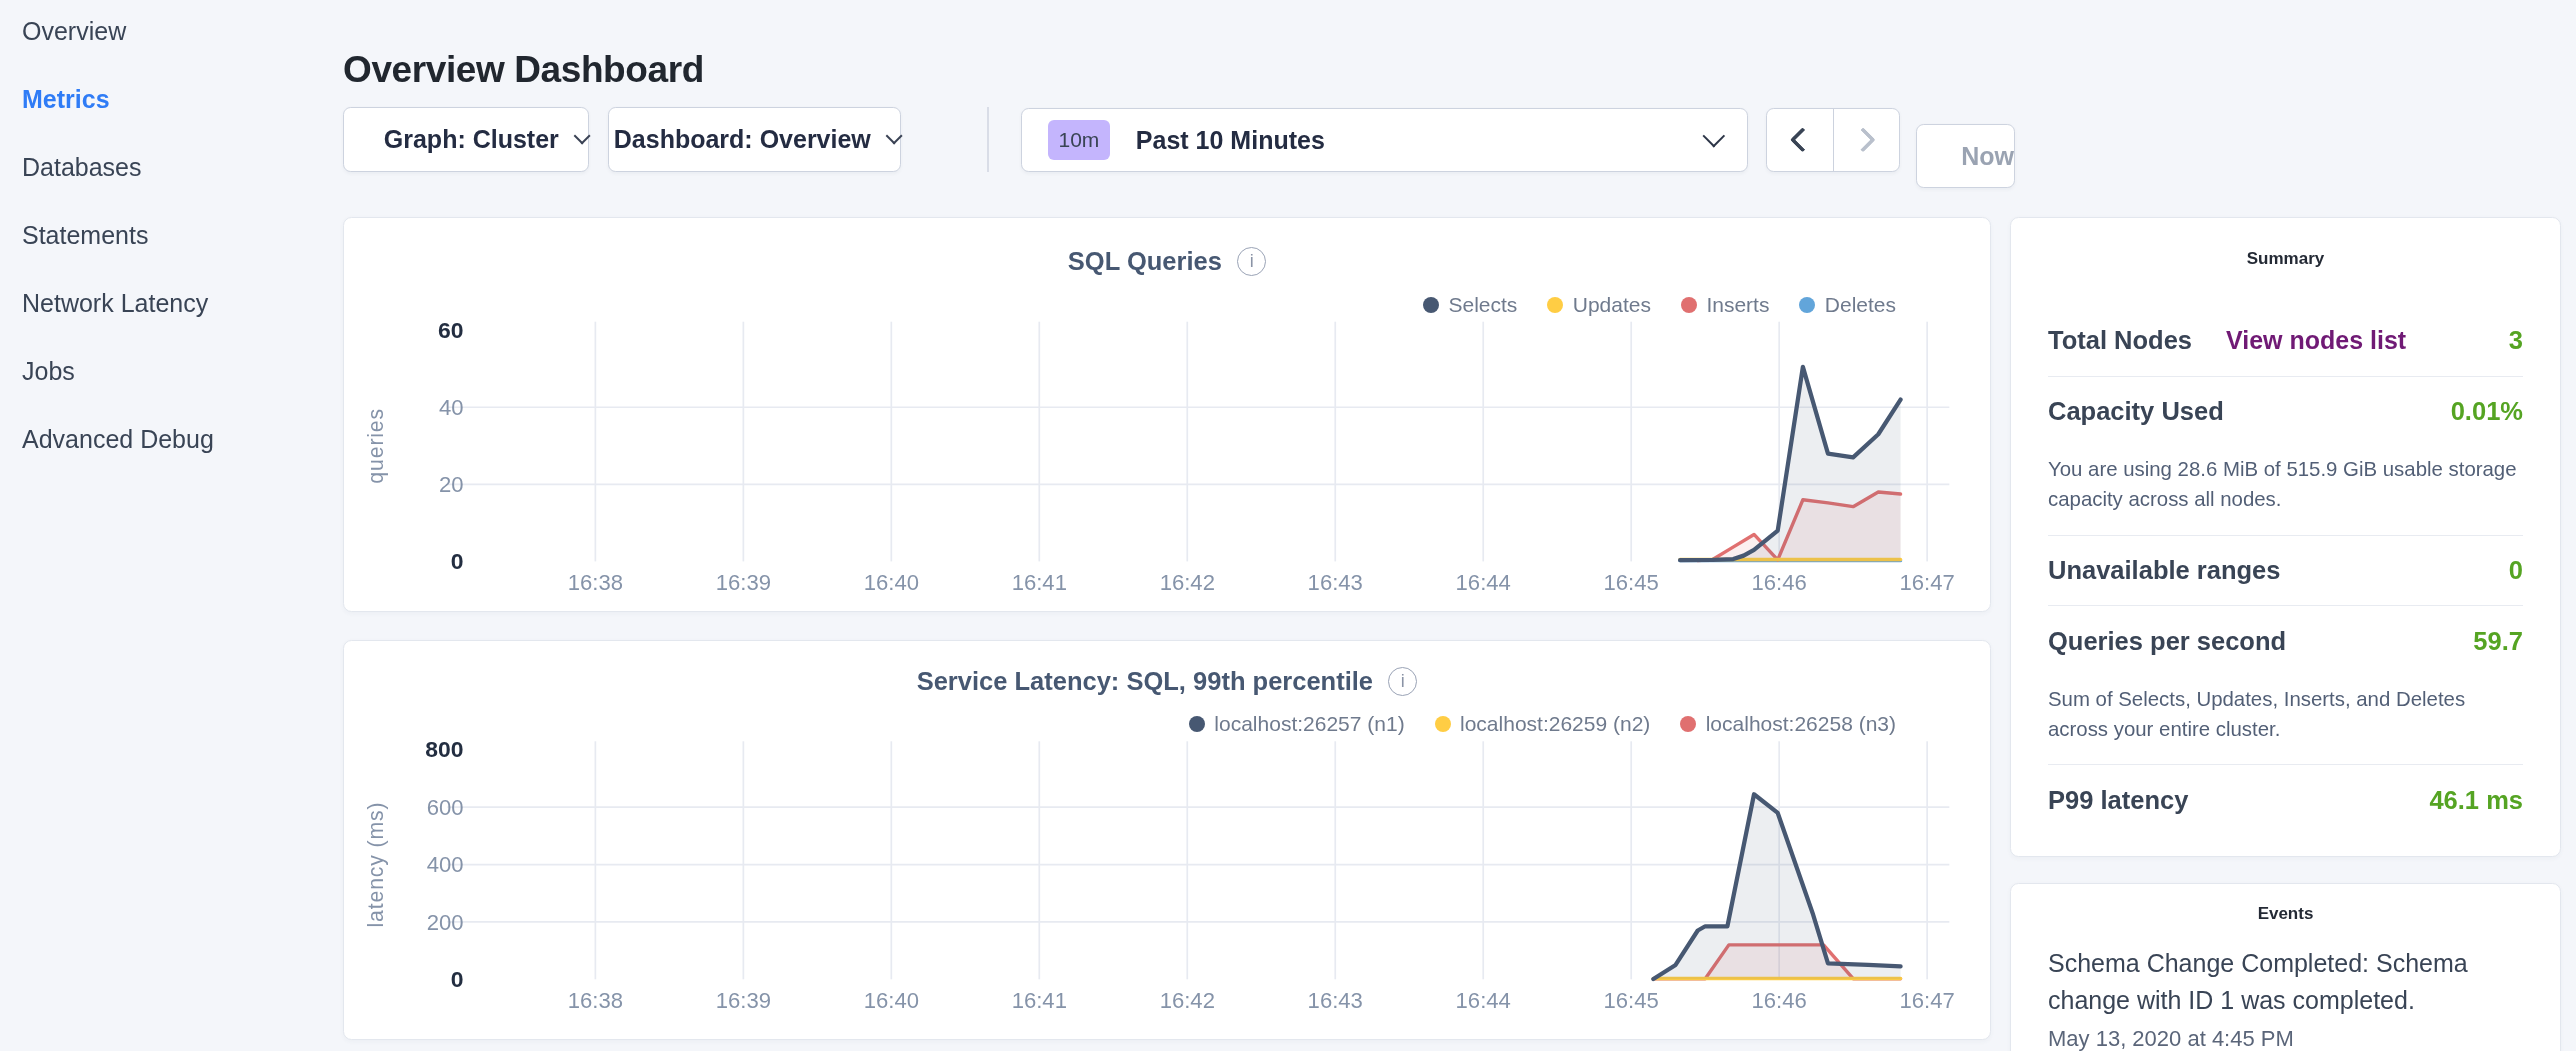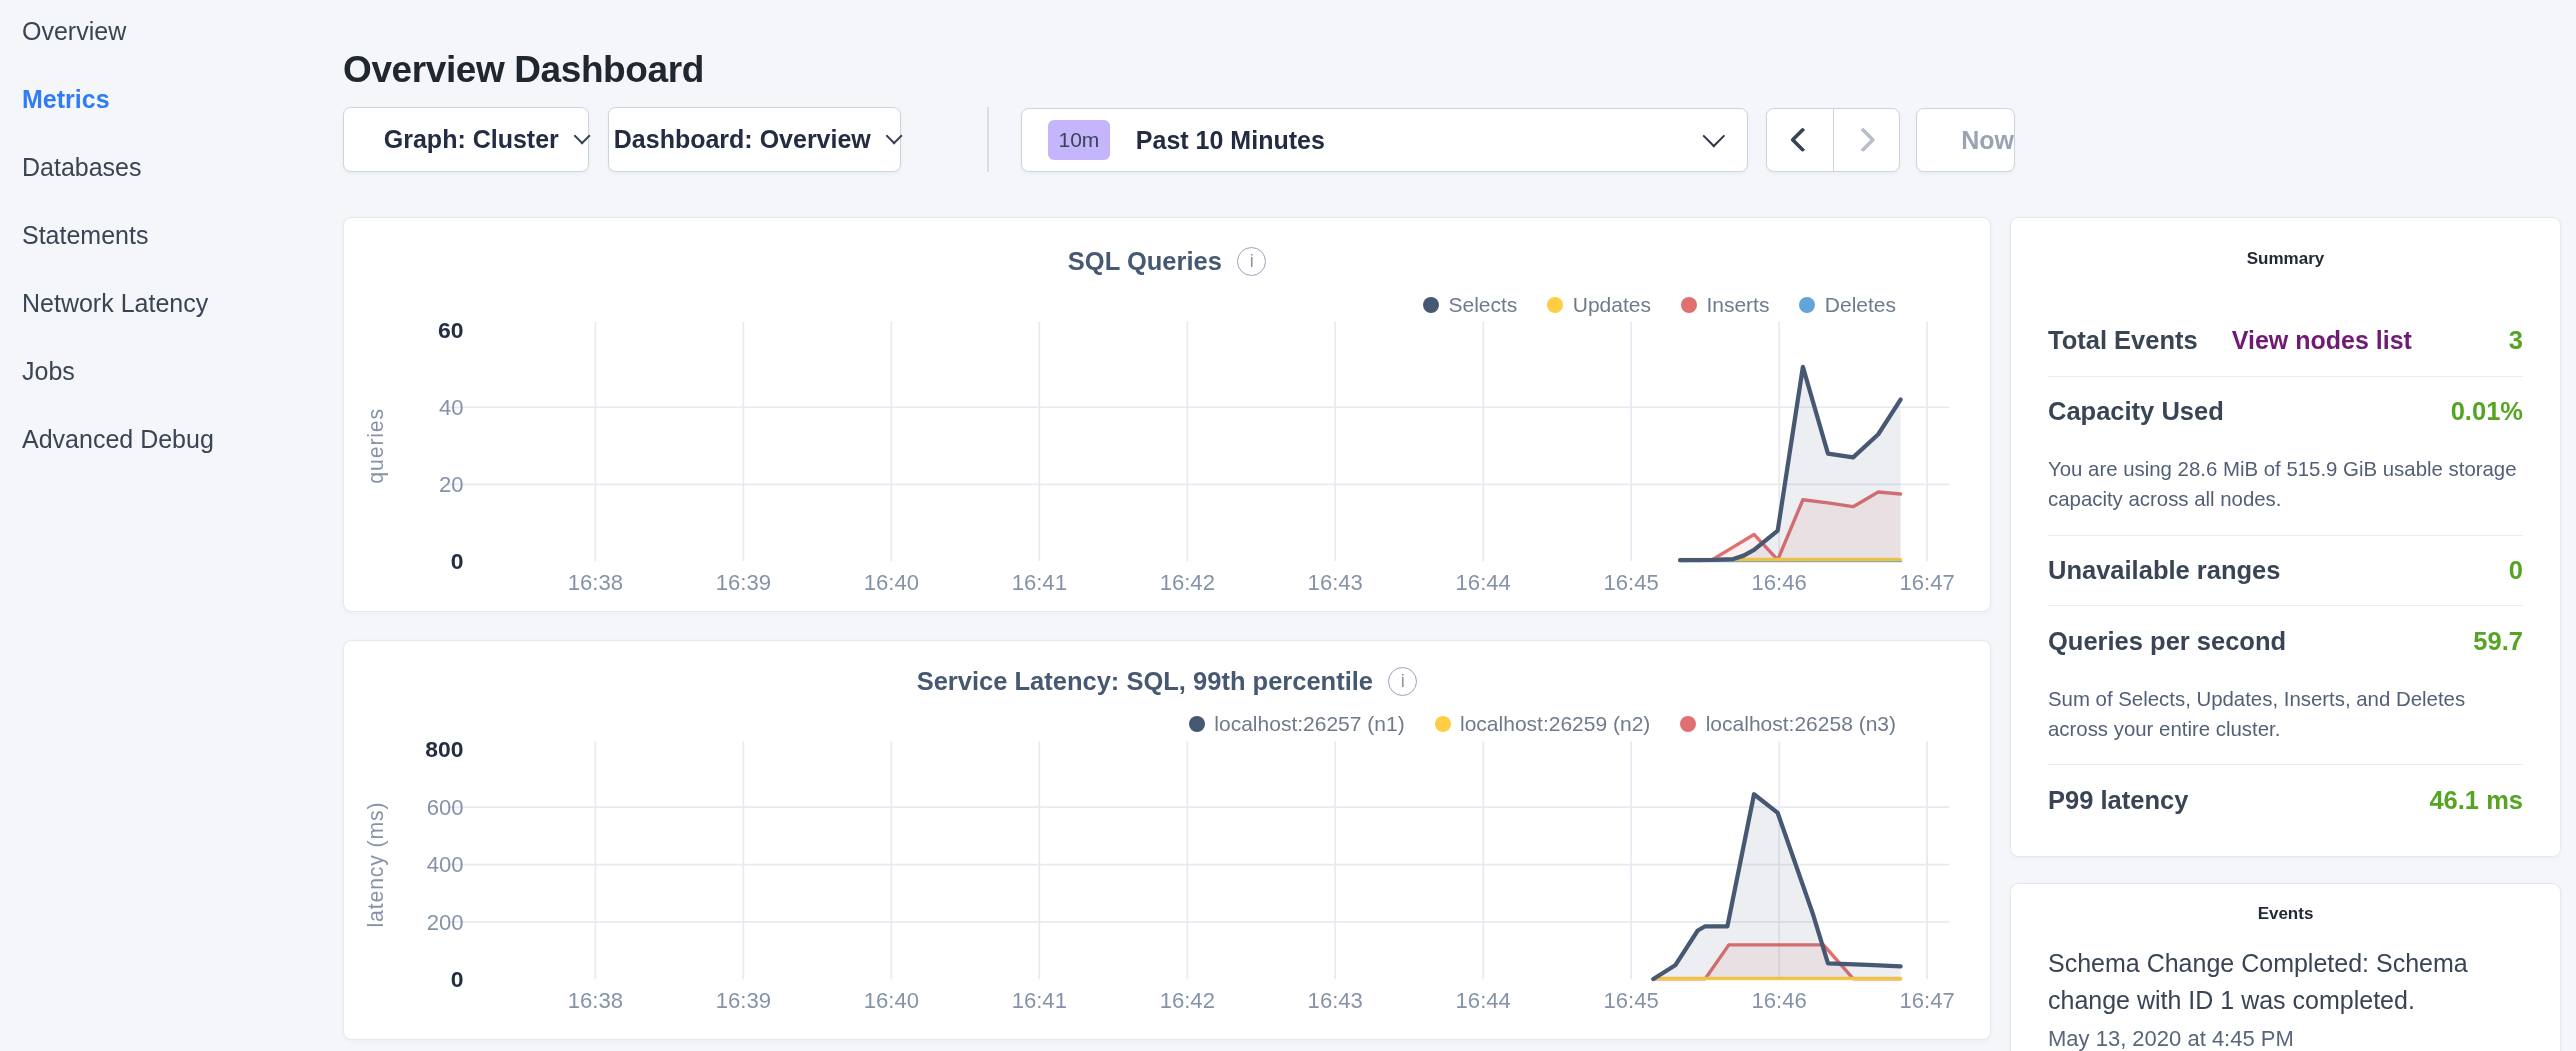--- a/index.html
+++ b/index.html
@@ -29,21 +29,21 @@
               padding:7.7px 11px;margin-right:25.5px}
   .time-label{font-size:25px;font-weight:700;color:#242c42}
   .chev-thin{width:13.6px;height:13.6px;border-right:2.6px solid #2c3547;border-bottom:2.6px solid #2c3547;
              transform:rotate(45deg);margin-left:auto;margin-top:-8.5px}
   #stepper{left:1766px;top:108px;width:134px;height:64px;padding:0;display:flex;align-items:stretch}
   .step-half{flex:1;display:flex;align-items:center;justify-content:center;cursor:pointer}
   .step-half + .step-half{border-left:1.7px solid #ccd2de}
   .chv{display:inline-block;padding:6.8px;border:solid #394455;border-width:0 4.3px 4.3px 0;border-radius:2.6px}
   .chv.left{transform:rotate(135deg);margin-left:6.8px}
   .chv.right{transform:rotate(-45deg);border-color:#b9c0cc;margin-right:6.8px}
-  #now-btn{left:1916px;top:108px;width:99px;height:64px;font-size:25px;font-weight:700;color:#9aa3b2}
+  #now-btn{left:1916px;top:124px;width:99px;height:64px;font-size:25px;font-weight:700;color:#9aa3b2}
 
   
   .card{position:absolute;background:#fff;border:1.7px solid #e3e7ee;border-radius:8.5px;
         box-sizing:border-box;box-shadow:0 1.7px 4.3px rgba(60,70,90,0.04)}
   #chart-card-0{left:343px;top:217px;width:1648px;height:395px}
   #chart-card-1{left:343px;top:640px;width:1648px;height:400px}
   #summary-card{left:2010px;top:217px;width:551px;height:640px}
   #events-card{left:2010px;top:883px;width:551px;height:357px}
 
   .chart-title-row{position:absolute;left:0;width:100%;display:flex;align-items:center;
@@ -236,21 +236,21 @@
       </span>
     </div>
   </section>
 
   <aside class="card" id="summary-card">
     <div class="summary-inner">
       <div class="panel-title">Summary</div>
 
       <div class="srow">
         <div class="srow-line">
-          <span class="srow-label">Total Events</span>
+          <span class="srow-label">Total Nodes</span>
           <span class="srow-link">View nodes list</span>
           <span class="srow-value">3</span>
         </div>
       </div>
 
       <div class="srow">
         <div class="srow-line">
           <span class="srow-label">Capacity Used</span>
           <span class="srow-value">0.01%</span>
         </div>

